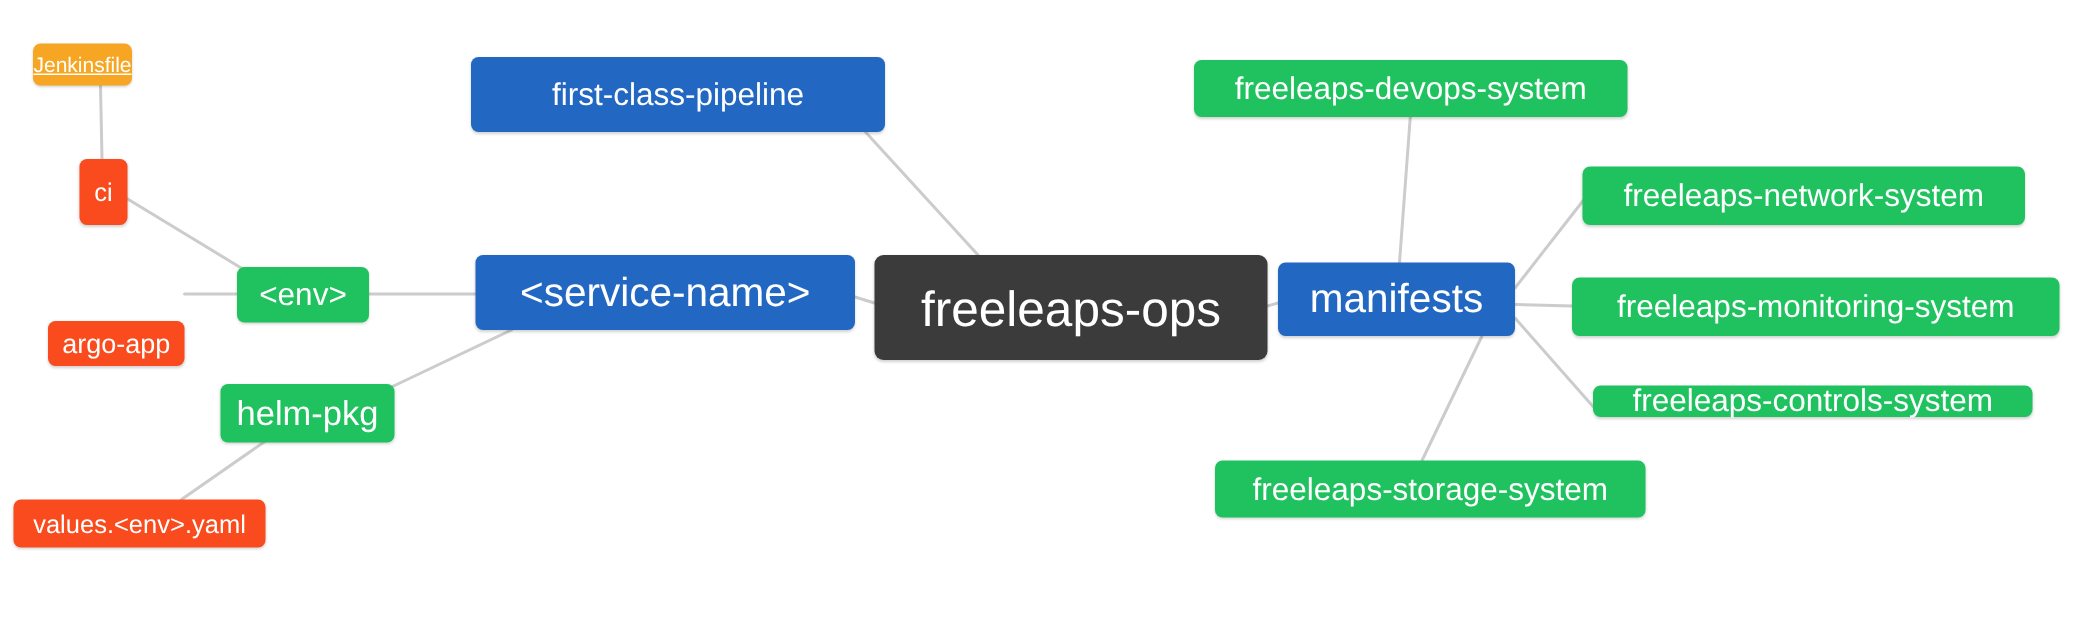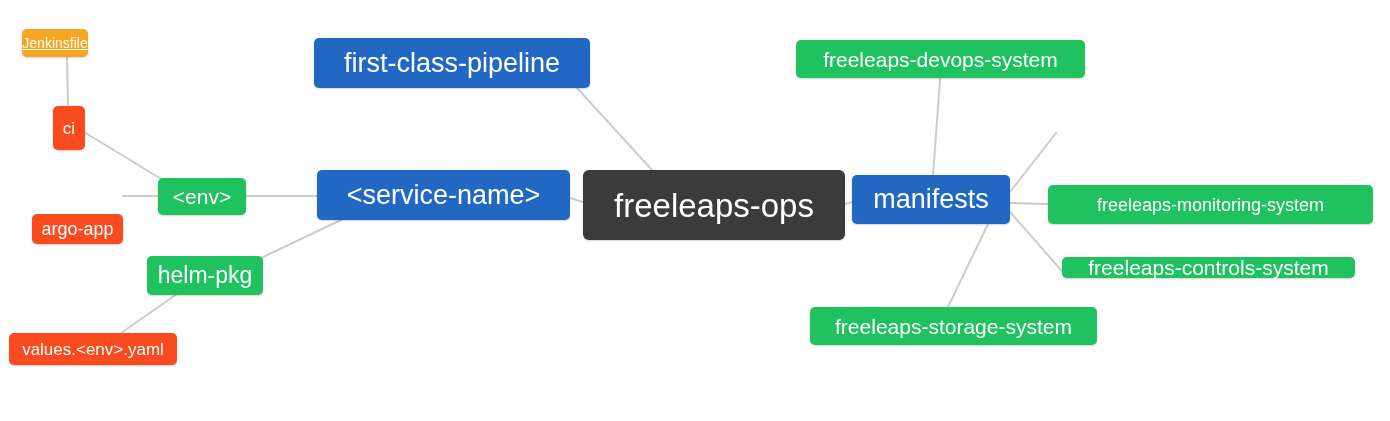--- a/index.html
+++ b/index.html
@@ -59,30 +59,31 @@
   <div class="node red" style="left:53px;  top:106px; width:32px;  height:44px; font-size:17px;">ci</div>
 
   <div class="node red" style="left:32px;  top:182px; width:91px;  height:30px; font-size:18px;margin-top:32px;">argo-app</div>
 
   <div class="node green" style="left:158px; top:178px; width:88px;  height:37px; font-size:21px;">&lt;env&gt;</div>
 
   <div class="node green" style="left:147px; top:256px; width:116px; height:39px; font-size:23px;">helm-pkg</div>
 
   <div class="node red" style="left:9px;   top:333px; width:168px; height:32px; font-size:17px;">values.&lt;env&gt;.yaml</div>
 
-  <div class="node blue" style="left:314px; top:38px;  width:276px; height:50px; font-size:27px;">first-class-pipeline</div>
+  <div class="node blue" style="left:314px; top:38px;  width:276px; height:50px; font-size:21px;">first-class-pipeline</div>
 
   <div class="node blue" style="left:317px; top:170px; width:253px; height:50px; font-size:27px;text-align:right;">&lt;service-name&gt;</div>
 
   <div class="node blue" style="left:852px; top:175px; width:158px; height:49px; font-size:27px;">manifests</div>
 
   <div class="node dark" style="left:583px; top:170px; width:262px; height:70px; font-size:33px;">freeleaps-ops</div>
 
   <div class="node green" style="left:796px; top:29px;  width:289px; height:38px; font-size:21px;margin-top:11px;">freeleaps-devops-system</div>
 
+  <div class="node green" style="left:1055px; top:111px; width:295px; height:39px; font-size:21px;">freeleaps-network-system</div>
 
-  <div class="node green" style="left:1048px; top:185px; width:325px; height:39px; font-size:18px;">freeleaps-monitoring-system</div>
+  <div class="node green" style="left:1048px; top:185px; width:325px; height:39px; font-size:21px;">freeleaps-monitoring-system</div>
 
   <div class="node green" style="left:1062px; top:257px; width:293px; height:21px; font-size:21px;">freeleaps-controls-system</div>
 
   <div class="node green" style="left:810px; top:307px; width:287px; height:38px; font-size:21px;">freeleaps-storage-system</div>
 
 </div>
 
 </body></html>

